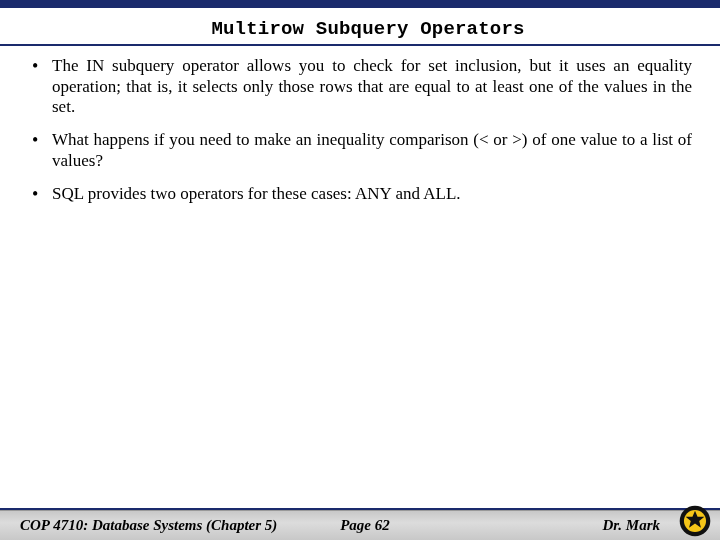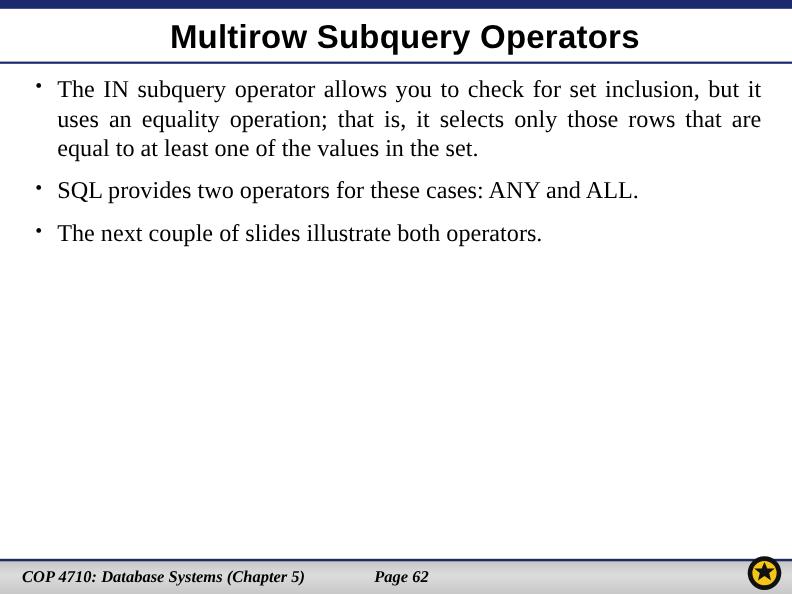--- a/index.html
+++ b/index.html
@@ -9,42 +9,42 @@
     font-family: "Times New Roman", Times, serif;
     color: #000;
     position: relative;
   }
   .top-bar {
     width: 100%;
     height: 8px;
     background: #1a2a6c;
   }
   .title {
-    font-family: Liberation Sans, sans-serif;
-    font-size: 30px;
+    font-family: Liberation Mono, monospace;
+    font-size: 19px;
     text-align: center;
     padding: 10px 0 4px 16px;
     letter-spacing: 0.2px;
   }
   .title-underline {
     width: 100%;
     height: 2px;
     background: #1a2a6c;
     margin-bottom: 10px;
   }
   .content {
     padding: 0 28px 0 28px;
   }
   ul.bullets {
     list-style: none;
   }
   ul.bullets > li {
     position: relative;
     padding-left: 24px;
-    font-size: 22px;
+    font-size: 17px;
     line-height: 1.22;
     text-align: justify;
     margin-bottom: 12px;
   }
   ul.bullets > li::before {
     content: "•";
     position: absolute;
     left: 4px;
     top: 0;
     font-size: 18px;
@@ -89,29 +89,30 @@
 <body>
 
 <div class="top-bar"></div>
 
 <h1 class="title">Multirow Subquery Operators</h1>
 <div class="title-underline"></div>
 
 <div class="content">
   <ul class="bullets">
     <li>The IN subquery operator allows you to check for set inclusion, but it uses an equality operation; that is, it selects only those rows that are equal to at least one of the values in the set.</li>
+    <li>What happens if you need to make an inequality comparison (&lt; or &gt;) of one value to a list of values?</li>
     <li>SQL provides two operators for these cases: ANY and ALL.</li>
-    <li>The next couple of slides illustrate both operators.</li>
   </ul>
 </div>
 
 <div class="footer-wrap">
   <div class="footer-topline"></div>
   <div class="footer-bar">
     <span class="footer-left">COP 4710: Database Systems  (Chapter 5)</span>
     <span class="footer-center">Page 62</span>
+    <span class="footer-right">Dr. Mark</span>
   </div>
   <svg class="logo" viewBox="0 0 40 40">
     <circle cx="20" cy="20" r="18" fill="#111"></circle>
     <circle cx="20" cy="20" r="13" fill="#f5c518"></circle>
     <path d="M20 8 L23 15 L31 15 L25 20 L27 28 L20 23 L13 28 L15 20 L9 15 L17 15 Z" fill="#111"></path>
   </svg>
 </div>
 
 </body></html>

